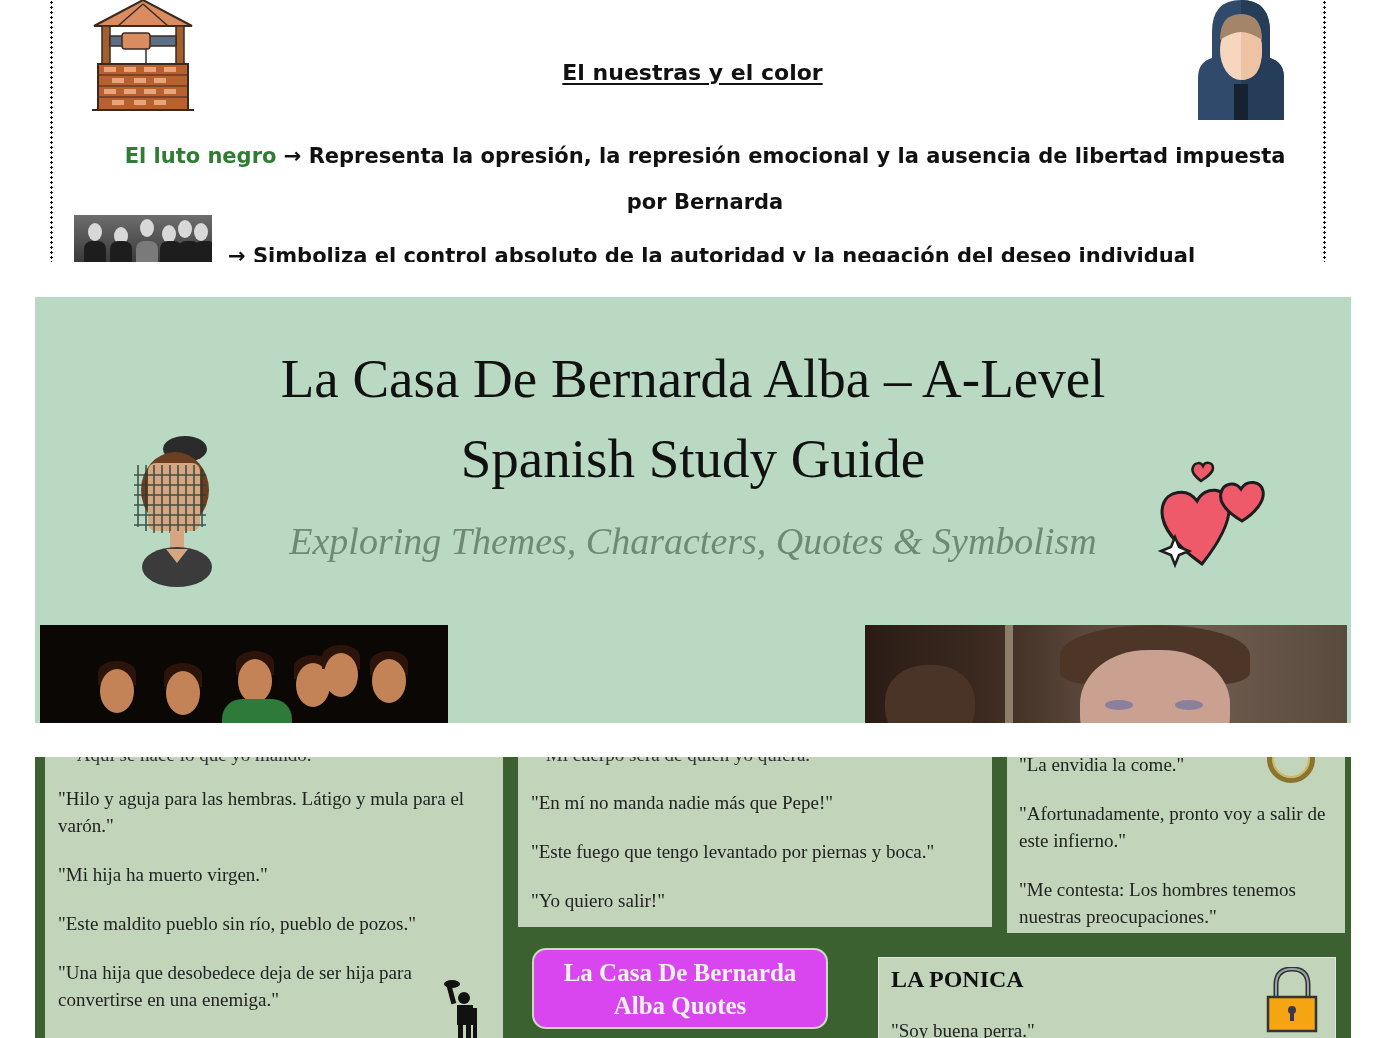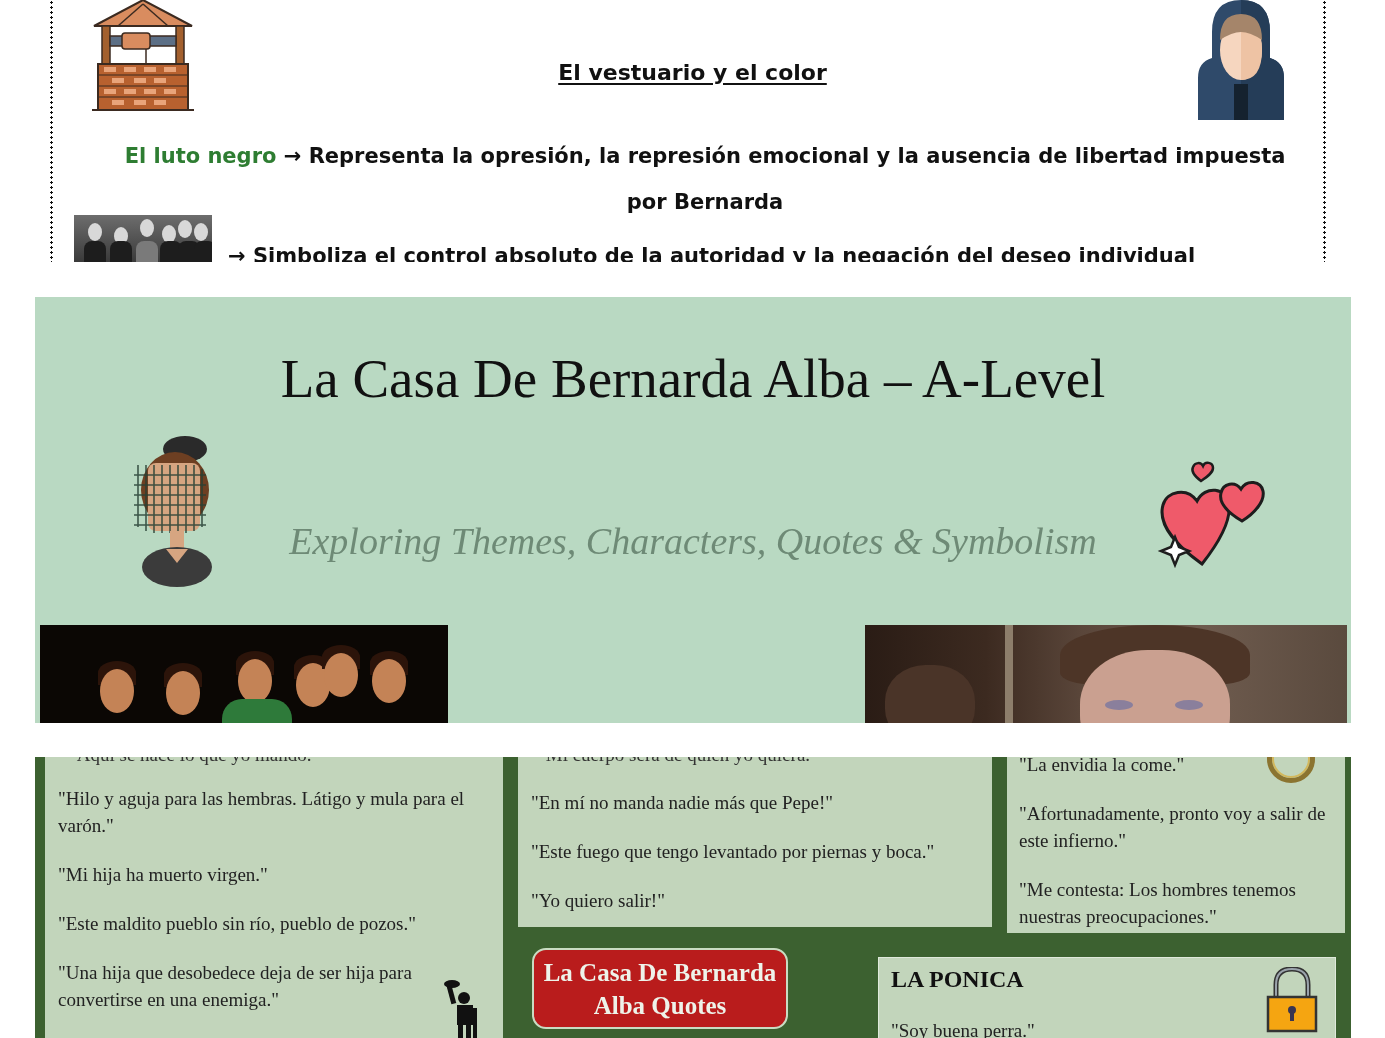--- a/index.html
+++ b/index.html
@@ -53,22 +53,22 @@
   .c1 { left: 10px; top: 0; width: 458px; height: 281px; padding: 28px 14px 0 13px; }
   .c2 { left: 483px; top: 0; width: 474px; height: 170px; padding: 32px 12px 0 13px; }
   .c3 { left: 972px; top: 0; width: 338px; height: 176px; padding: 0 12px 0 12px; }
   .c4 { left: 843px; top: 200px; width: 458px; height: 90px; padding: 4px 12px 0 12px; border: 1px solid #dfe9db; }
   .partial { position: absolute; font-family: "Liberation Serif", serif; font-size: 19px; color: #333; white-space: nowrap;
     clip-path: inset(50% 0 0 0); }
   .c1 .partial { left: 24px; top: -16px; }
   .c2 .partial { left: 20px; top: -16px; }
   .c3 .envy { margin-top: -6px; }
   .card h4 { font-family: "Liberation Serif", serif; font-weight: bold; font-size: 24px; color: #111; margin: 4px 0 24px 0; }
-  .banner-btn { position: absolute; left: 497px; top: 191px; width: 256px; height: 81px; border: 2px solid #c9dcc2; border-radius: 14px;
-    background: #b91c1c; color: #eef3ea; text-align: center; font-family: "Liberation Serif", serif; font-weight: bold; font-size: 25px; line-height: 33px; padding-top: 6px; }
+  .banner-btn { position: absolute; left: 497px; top: 191px; width: 296px; height: 81px; border: 2px solid #c9dcc2; border-radius: 14px;
+    background: #d946ef; color: #eef3ea; text-align: center; font-family: "Liberation Serif", serif; font-weight: bold; font-size: 25px; line-height: 33px; padding-top: 6px; }
   .ring-icon { position: absolute; left: 1232px; top: -22px; width: 48px; height: 48px; border: 5px solid #8b7430; border-radius: 50%;
     box-shadow: inset 0 0 0 2px #d2b85c; }
   .lock-icon { position: absolute; left: 1231px; top: 210px; width: 52px; height: 66px; }
   .man-icon { position: absolute; left: 405px; top: 221px; width: 46px; height: 60px; }
 </style>
 </head>
 <body>
 
 <section class="p1">
   <div class="dots-l"></div>
@@ -101,21 +101,21 @@
         <rect x="32" y="89" width="12" height="5"></rect>
         <rect x="52" y="89" width="12" height="5"></rect>
         <rect x="72" y="89" width="12" height="5"></rect>
       <rect x="20" y="100" width="12" height="5"></rect>
         <rect x="42" y="100" width="12" height="5"></rect>
         <rect x="62" y="100" width="12" height="5"></rect>
     </g>
     <line x1="0" y1="110" x2="102" y2="110" stroke="#3b2a20" stroke-width="2"></line>
   </svg>
 
-  <div class="heading">El vestuario y el color</div>
+  <div class="heading">El nuestras y el color</div>
 
   <svg class="hijab" viewBox="0 0 102 125">
     <path d="M8,120 L8,78 Q8,62 22,58 L22,32 Q22,0 51,0 Q80,0 80,32 L80,58 Q94,62 94,78 L94,120 Z" fill="#2f4a6a"></path>
     <path d="M51,0 Q80,0 80,32 L80,58 Q94,62 94,78 L94,120 L51,120 Z" fill="#253d58"></path>
     <ellipse cx="51" cy="50" rx="21" ry="30" fill="#f6d6bf"></ellipse>
     <path d="M51,20 Q72,20 72,50 Q72,80 51,80 Z" fill="#eec3a4"></path>
     <path d="M30,40 Q30,14 51,14 Q72,14 72,40 Q60,32 51,32 Q42,32 30,40 Z" fill="#a5856a"></path>
     <rect x="44" y="84" width="14" height="36" fill="#15222f"></rect>
   </svg>
 
@@ -138,20 +138,21 @@
     <b style="left:86px"></b>
       <b style="left:104px"></b>
       <b style="left:120px"></b>
   </div>
   <div class="line2">→ Simboliza el control absoluto de la autoridad y la negación del deseo individual</div>
 </section>
 
 <section class="p2">
   <div class="title">
     <div>La Casa De Bernarda Alba – A-Level</div>
+    <div>Spanish Study Guide</div>
   </div>
 
   <svg class="veil" viewBox="0 0 95 152">
     <ellipse cx="55" cy="14" rx="22" ry="13" fill="#2a2a2a"></ellipse>
     <ellipse cx="45" cy="55" rx="34" ry="38" fill="#6d3f22"></ellipse>
     <rect x="18" y="28" width="52" height="68" rx="8" fill="#d6a581"></rect>
     <g stroke="#274034" stroke-width="1.6" opacity="0.85">
       <line x1="8" y1="30" x2="8" y2="92"></line>
         <line x1="16" y1="30" x2="16" y2="96"></line>
         <line x1="24" y1="30" x2="24" y2="98"></line>

